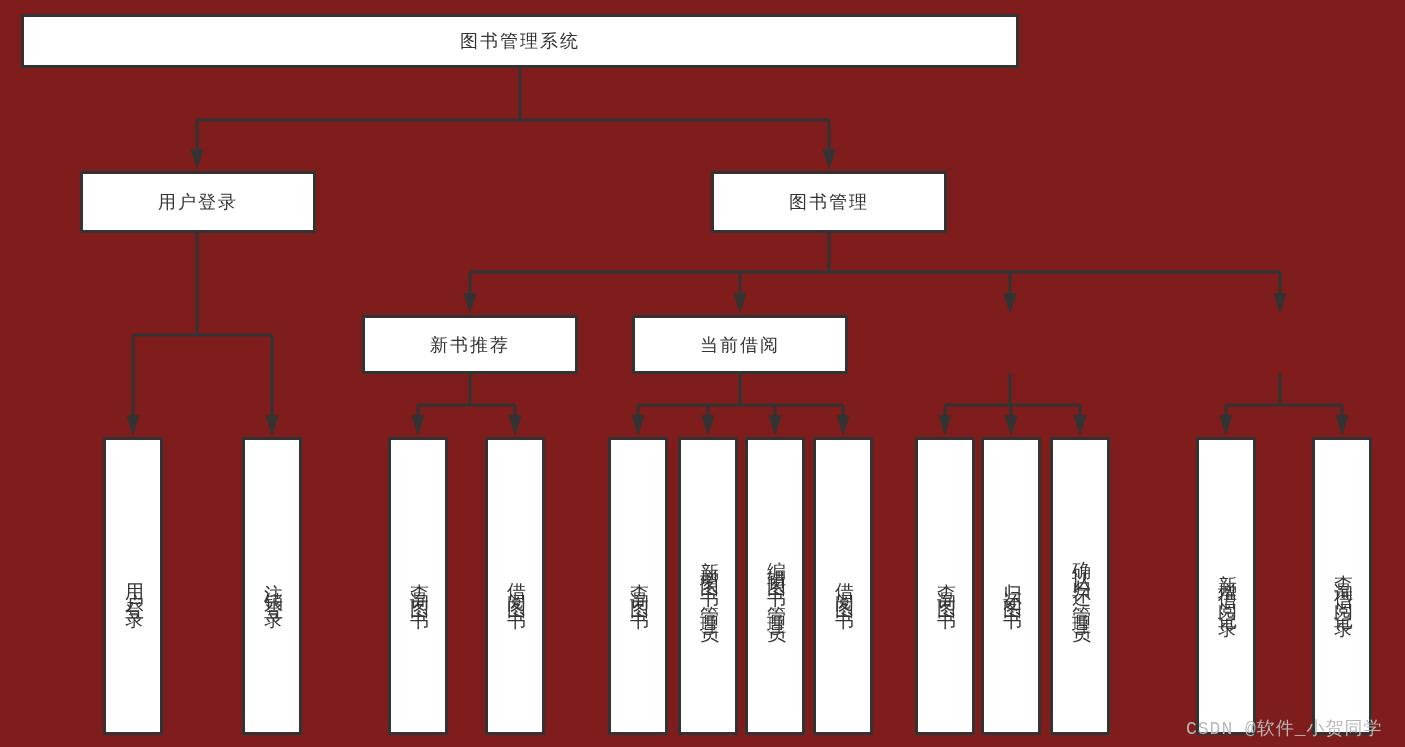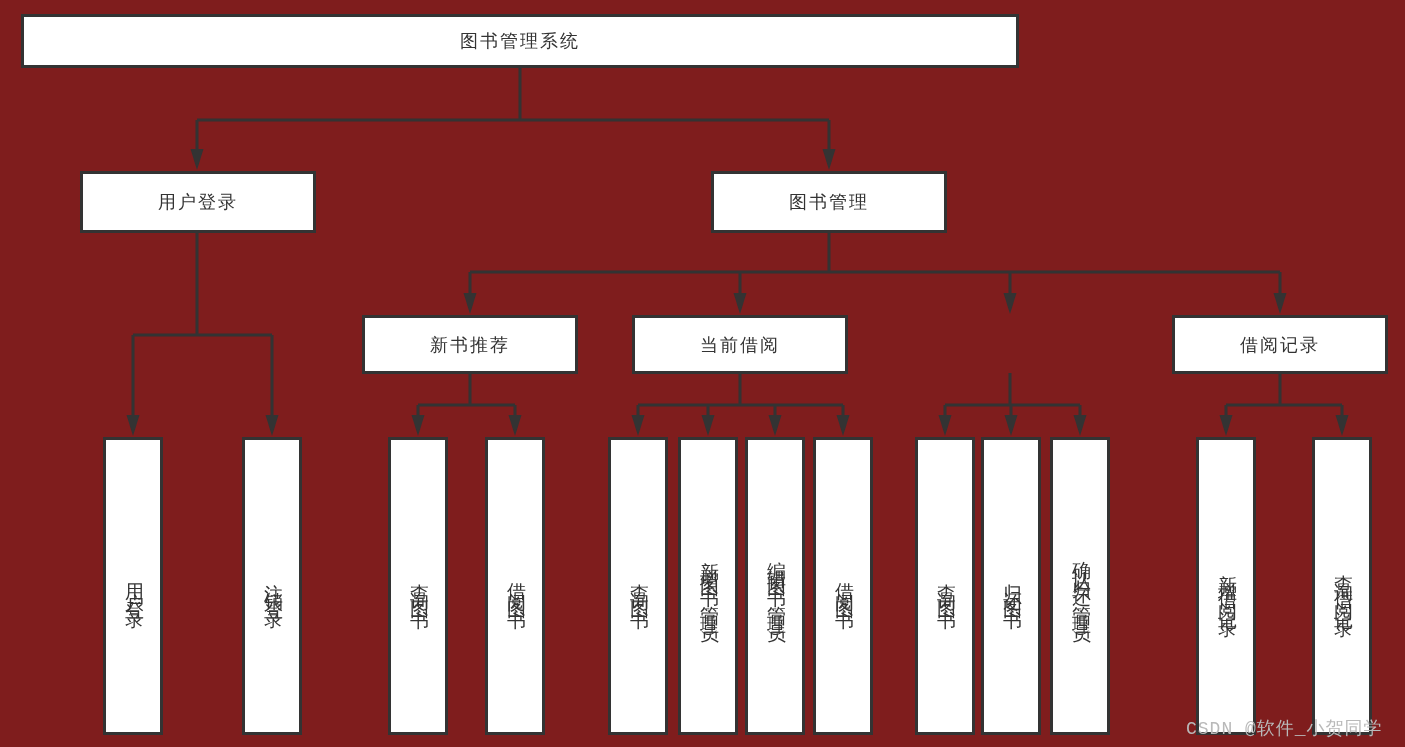--- a/index.html
+++ b/index.html
@@ -111,23 +111,20 @@
   <div class="box l3 l3-1">
     <span class="h-label">新书推荐</span>
   </div>
 
   <div class="box l2-b">
     <span class="h-label">图书管理</span>
   </div>
   <div class="box l3 l3-2">
     <span class="h-label">当前借阅</span>
   </div>
-  <div class="box l3 l3-4">
-    <span class="h-label">借阅记录</span>
-  </div>
 
   <div class="box leaf g1-1">
     <span class="v-label">用户登录</span>
   </div>
   <div class="box leaf g1-2">
     <span class="v-label">注销登录</span>
   </div>
 
   <div class="box leaf g2-1">
     <span class="v-label">查询图书</span>

